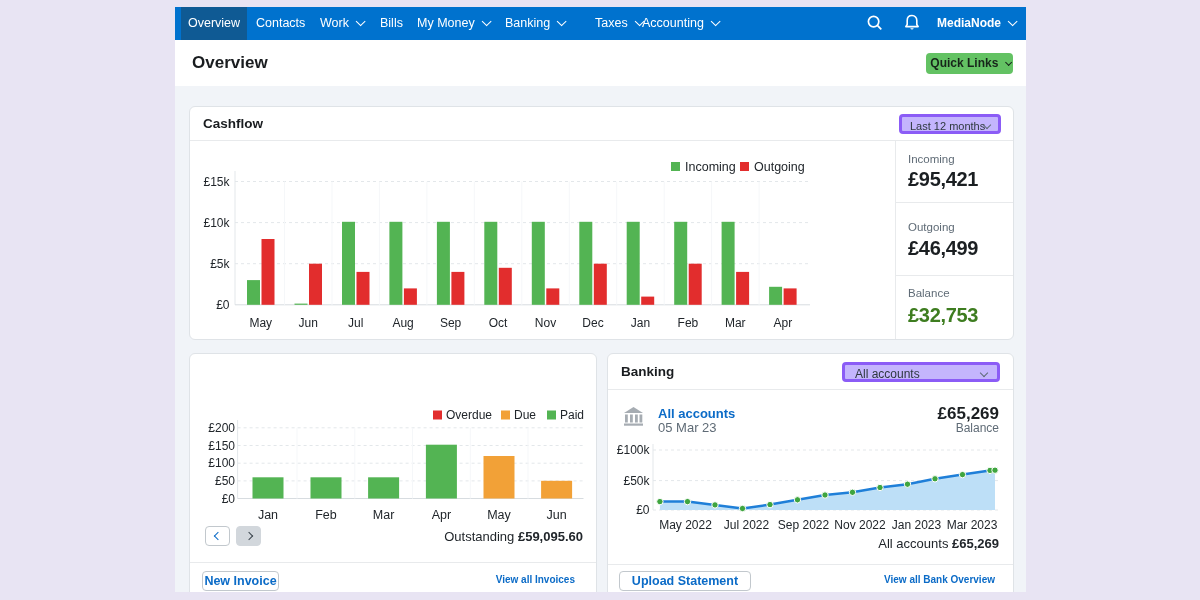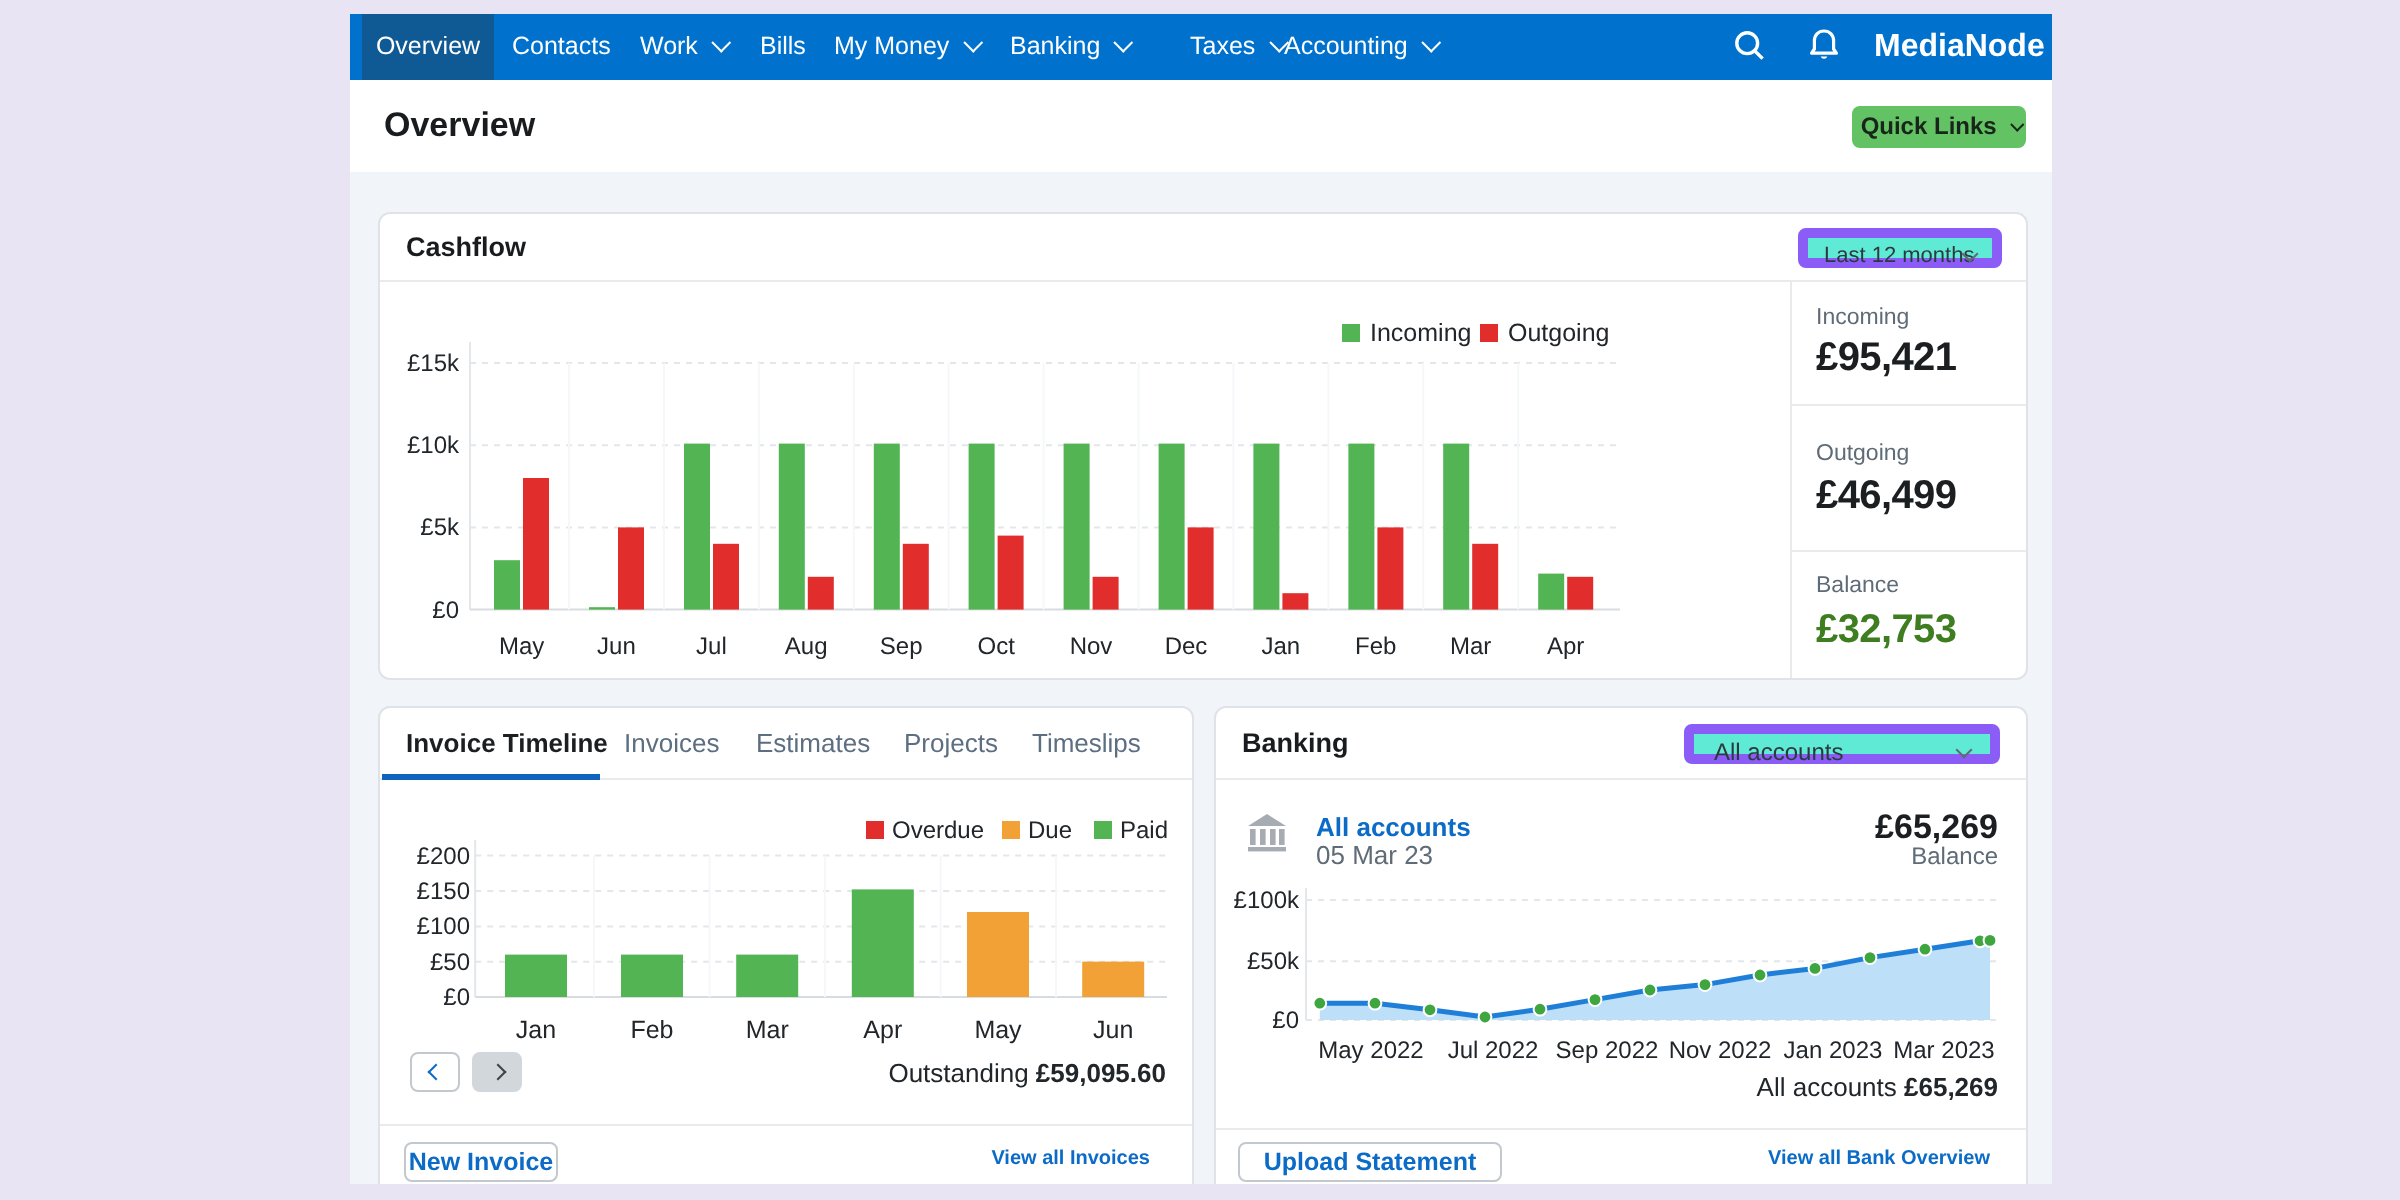--- a/index.html
+++ b/index.html
@@ -12,21 +12,21 @@
 .chev{display:inline-block;width:7px;height:7px;border-right:1.6px solid #fff;border-bottom:1.6px solid #fff;transform:rotate(45deg) translateY(-3px);margin-left:6px;}
 .hdr{position:absolute;left:0;top:33px;width:851px;height:46px;background:#fff;}
 .hdr h1{position:absolute;left:17px;top:13px;font-size:17px;color:#191C1F;}
 .qlinks{position:absolute;right:13px;top:13px;width:87px;height:21px;background:#63C263;border-radius:4px;font-size:12px;font-weight:bold;color:#17251A;text-align:center;line-height:21px;}
 .card{position:absolute;background:#fff;border:1px solid #DFE3E7;border-radius:6px;}
 .c1{left:14px;top:99px;width:825px;height:234px;}
 .c2{left:14px;top:346px;width:408px;height:260px;}
 .c3{left:432px;top:346px;width:407px;height:260px;}
 .cardhead{position:absolute;left:0;top:0;right:0;height:34px;border-bottom:1px solid #E8EAEC;}
 .cardhead .t{position:absolute;left:13px;top:9px;font-size:13.5px;font-weight:bold;color:#191C1F;}
-.select{position:absolute;background:#5eead4;border:5px solid #8b5cf6;border-radius:4px;font-size:12px;color:#2E383F;}
+.select{position:absolute;background:#c4b5fd;border:3px solid #8b5cf6;border-radius:4px;font-size:12px;color:#2E383F;}
 .selchev{position:absolute;width:6px;height:6px;border-right:1.5px solid #5F6B76;border-bottom:1.5px solid #5F6B76;transform:rotate(45deg);}
 .stats{position:absolute;right:0;top:34px;width:118px;bottom:0;border-left:1px solid #E8EAEC;}
 .stats .lab{position:absolute;left:12px;font-size:11.5px;color:#5F6B76;}
 .stats .val{position:absolute;left:12px;font-size:20px;font-weight:bold;color:#1B1F22;letter-spacing:-0.3px;}
 .stats .div{position:absolute;left:0;right:0;height:1px;background:#E8EAEC;}
 .link{color:#0B6BC7;font-weight:bold;font-size:10px;}
 .btn{position:absolute;background:#fff;border:1px solid #C2C8CD;border-radius:4px;color:#0B6BC7;font-weight:bold;font-size:12.5px;text-align:center;}
 .tabs{position:absolute;left:0;top:0;right:0;height:36px;border-bottom:1px solid #E8EAEC;}
 .tabs span{position:absolute;top:10px;font-size:13px;color:#5C6E80;}
 .tabs .on{color:#1B1F22;font-weight:bold;}
@@ -48,21 +48,21 @@
     <div class="item" style="left:405px;margin-left:15px;">Taxes<span class="chev"></span></div>
     <div class="item" style="left:467px;">Accounting<span class="chev"></span></div>
     <svg style="position:absolute;left:692px;top:8px;" width="16" height="16" viewBox="0 0 16 16">
         <circle cx="6.6" cy="6.6" r="5.2" fill="none" stroke="#fff" stroke-width="1.7"></circle>
         <line x1="10.6" y1="10.6" x2="14.3" y2="14.3" stroke="#fff" stroke-width="1.7"></line>
       </svg>
     <svg style="position:absolute;left:729px;top:7px;" width="16" height="17" viewBox="0 0 16 17">
         <path d="M8 1.5 C5 1.5 3.2 3.7 3.2 6.5 L3.2 10.5 L1.8 12.6 L14.2 12.6 L12.8 10.5 L12.8 6.5 C12.8 3.7 11 1.5 8 1.5 Z" fill="none" stroke="#fff" stroke-width="1.6" stroke-linejoin="round"></path>
         <path d="M6.3 14.2 A1.8 1.8 0 0 0 9.7 14.2 Z" fill="#fff"></path>
       </svg>
-    <div class="item" style="left:762px;font-weight:bold;font-size:16px;">MediaNode<span class="chev"></span></div>
+    <div class="item" style="left:762px;font-weight:bold;font-size:12px;">MediaNode<span class="chev"></span></div>
   </div>
 
   <div class="hdr">
       <h1>Overview</h1>
       <div class="qlinks">Quick Links <span class="chev" style="border-color:#17251A;width:5px;height:5px;margin-left:2px;"></span></div>
     </div>
 
   <div class="card c1">
     <div class="cardhead">
         <div class="t">Cashflow</div>
@@ -153,28 +153,20 @@
           <text x="403" y="186">Dec</text>
           <text x="450.4" y="186">Jan</text>
           <text x="497.9" y="186">Feb</text>
           <text x="545.3" y="186">Mar</text>
           <text x="592.8" y="186">Apr</text>
       </g>
     </svg>
   </div>
 
   <div class="card c2">
-    <div class="tabs">
-      <span class="on" style="left:13px;">Invoice Timeline</span>
-      <span style="left:122px;">Invoices</span>
-      <span style="left:188px;">Estimates</span>
-      <span style="left:262px;">Projects</span>
-      <span style="left:326px;">Timeslips</span>
-      <div class="tabline"></div>
-    </div>
     <svg style="position:absolute;left:0;top:36px;" width="406" height="170" viewBox="0 0 406 170">
       <rect x="243" y="20.5" width="9" height="9" fill="#E22D2D"></rect>
         <text x="256" y="29" font-size="12" fill="#21262B">Overdue</text>
       <rect x="311" y="20.5" width="9" height="9" fill="#F2A137"></rect>
         <text x="324" y="29" font-size="12" fill="#21262B">Due</text>
       <rect x="357" y="20.5" width="9" height="9" fill="#53B453"></rect>
         <text x="370" y="29" font-size="12" fill="#21262B">Paid</text>
       <g stroke="#E3E7EA" stroke-dasharray="3,3">
         <line x1="47.6" y1="37.8" x2="393.5" y2="37.8"></line>
         <line x1="47.6" y1="55.5" x2="393.5" y2="55.5"></line>

